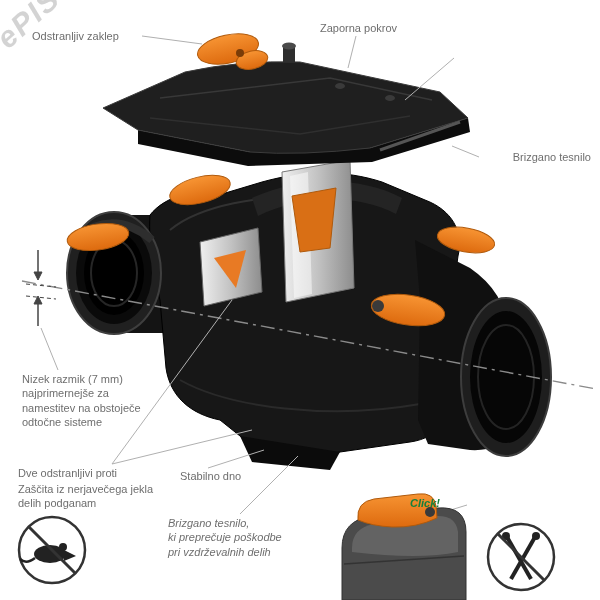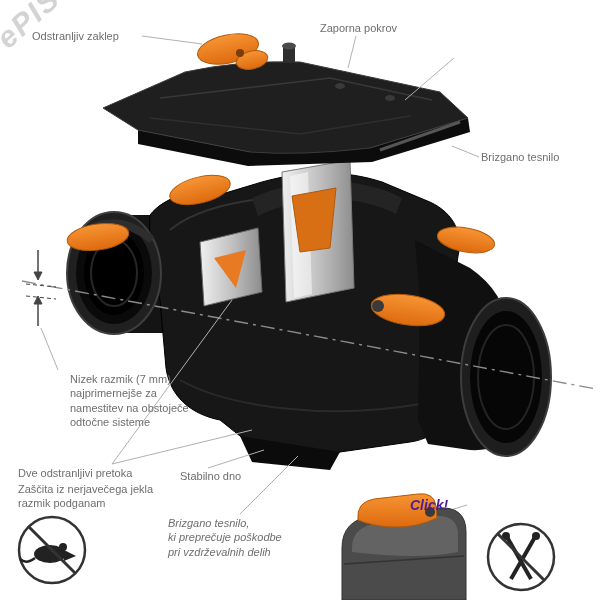--- a/index.html
+++ b/index.html
@@ -1,19 +1,19 @@
 <!DOCTYPE html>
 <html><head>
 <meta charset="utf-8">
 <style>
   html,body{margin:0;padding:0;background:#fff;}
   .stage{position:relative;width:600px;height:600px;background:#ffffff;overflow:hidden;
          font-family:"Liberation Sans",sans-serif;}
   .lbl{position:absolute;color:#6e6e6e;font-size:11px;line-height:1.3;white-space:pre-line;}
-  .click{position:absolute;color:#4c1d95;font-weight:bold;font-style:italic;font-size:14px;}
+  .click{position:absolute;color:#15803d;font-weight:bold;font-style:italic;font-size:11px;}
   .wm{position:absolute;left:-10px;top:30px;transform:rotate(-42deg);transform-origin:left top;
       font-size:30px;font-weight:bold;font-style:italic;color:#c9c9c9;opacity:.8;letter-spacing:2px;}
   svg.scene{position:absolute;left:0;top:0;}
 </style>
 </head>
 <body>
 
 <div class="stage">
 
   <div class="wm">ePIS</div>
@@ -138,31 +138,31 @@
       <circle cx="15" cy="-21" r="4" fill="#222"></circle>
       <line x1="-23" y1="-23" x2="23" y2="23" stroke="#333" stroke-width="3"></line>
     </g>
   </svg>
 
   <div class="lbl" style="left:32px;top:29px;width:120px;">Odstranljiv zaklep</div>
 
   <div class="lbl" style="left:320px;top:21px;width:110px;">Zaporna pokrov</div>
 
 
-  <div class="lbl" style="left:481px;top:150px;width:110px;">Brizgano tesnilo</div>
+  <div class="lbl" style="left:481px;top:150px;width:110px;text-align:right;">Brizgano tesnilo</div>
 
-  <div class="lbl" style="left:22px;top:372px;width:140px;margin-left:48px;">Nizek razmik (7 mm)
+  <div class="lbl" style="left:22px;top:372px;width:140px;">Nizek razmik (7 mm)
 najprimernejše za
 namestitev na obstoječe
 odtočne sisteme</div>
 
-  <div class="lbl" style="left:18px;top:466px;width:160px;">Dve odstranljivi pretoka</div>
+  <div class="lbl" style="left:18px;top:466px;width:160px;">Dve odstranljivi proti</div>
 
   <div class="lbl" style="left:18px;top:482px;width:165px;">Zaščita iz nerjavečega jekla
-razmik podganam</div>
+delih podganam</div>
 
   <div class="lbl" style="left:180px;top:469px;width:100px;">Stabilno dno</div>
 
   <div class="lbl" style="left:168px;top:516px;width:150px;font-style:italic;">Brizgano tesnilo,
 ki preprečuje poškodbe
 pri vzdrževalnih delih</div>
 
 
   <div class="click" style="left:410px;top:497px;">Click!</div>
 

